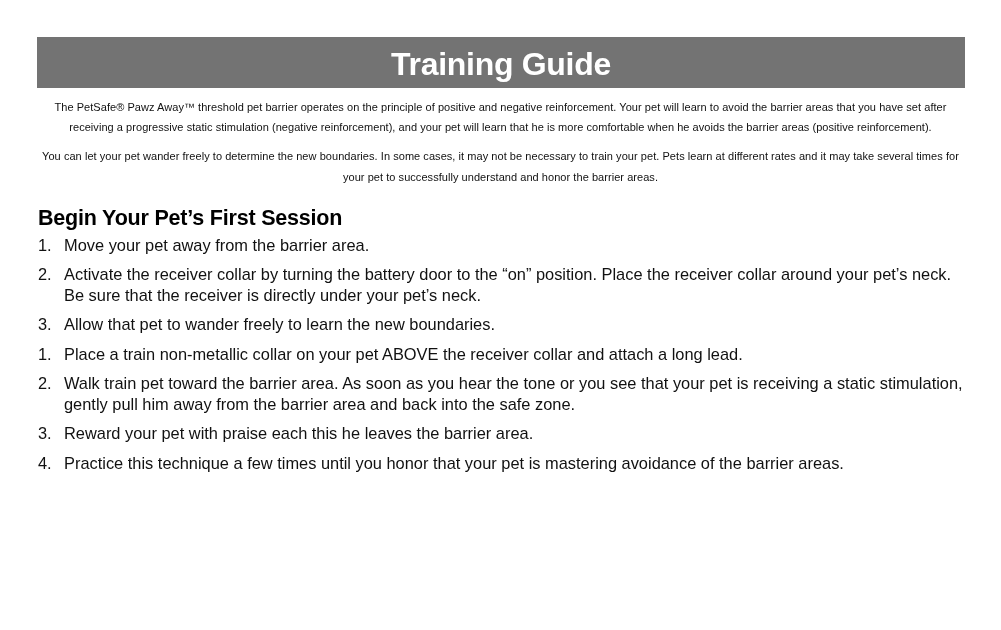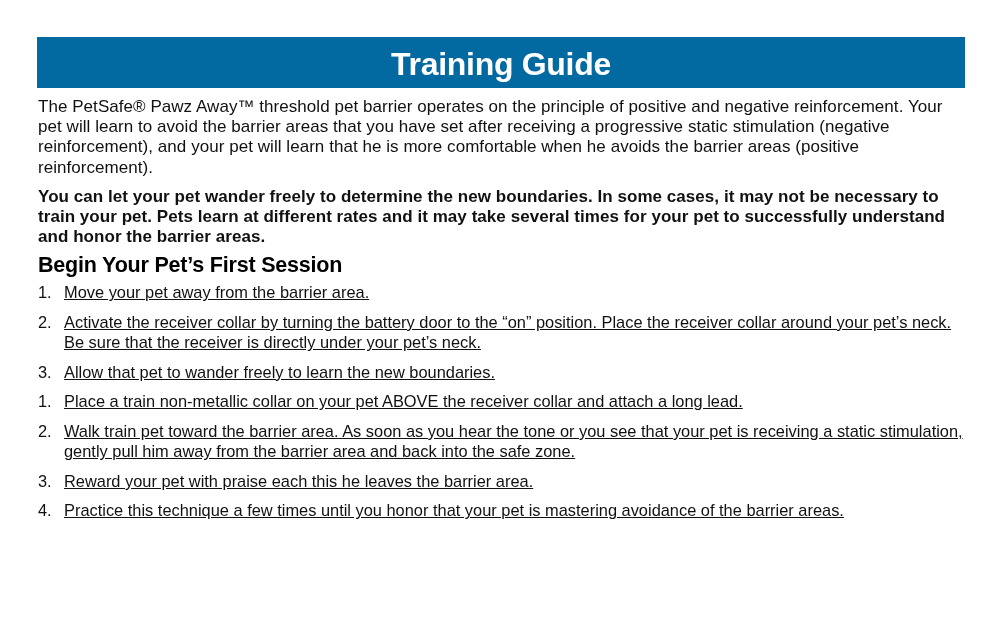--- a/index.html
+++ b/index.html
@@ -15,21 +15,21 @@
       font-family: "Liberation Sans", sans-serif;
       color: #111111;
     }
     .page {
       position: absolute;
       left: 37px;
       top: 37px;
       width: 928px;
     }
     .title-bar {
-      background: #0369a1;
+      background: #737373;
       height: 51px;
       display: flex;
       align-items: center;
       justify-content: center;
     }
     .title-bar h1 {
       margin: 0;
       color: #ffffff;
       font-family: "Liberation Sans", sans-serif;
       font-weight: bold;
@@ -37,33 +37,33 @@
       letter-spacing: -0.3px;
       line-height: 1;
       padding-top: 2px;
     }
     .content {
       padding-left: 1px;
       padding-right: 2px;
     }
     p.body {
       margin: 0;
-      font-size: 17px;
+      font-size: 11px;
       line-height: 20.2px;
       letter-spacing: 0.05px;
+      text-align: center;
     }
     p.body.first {
       margin-top: 9px;
     }
     p.body.second {
       margin-top: 9px;
-      font-weight: bold;
     }
     h2.section {
-      margin: 4px 0 0 0;
+      margin: 17px 0 0 0;
       font-size: 21.5px;
       font-weight: bold;
       line-height: 28px;
       letter-spacing: -0.2px;
       color: #000000;
     }
     ol.steps {
       list-style: none;
       margin: 0;
       padding: 0;
@@ -76,21 +76,20 @@
     }
     ol.steps.first-list li:first-child {
       margin-top: 3px;
     }
     ol.steps li .num {
       flex: 0 0 26px;
       width: 26px;
     }
     ol.steps li .text {
       flex: 1 1 auto;
-      text-decoration: underline;
     }
     p.bold-intro {
       margin: 9px 0 0 0;
       font-size: 16.4px;
       line-height: 20.2px;
       font-weight: bold;
       color: #000000;
       letter-spacing: -0.1px;
     }
   </style>

